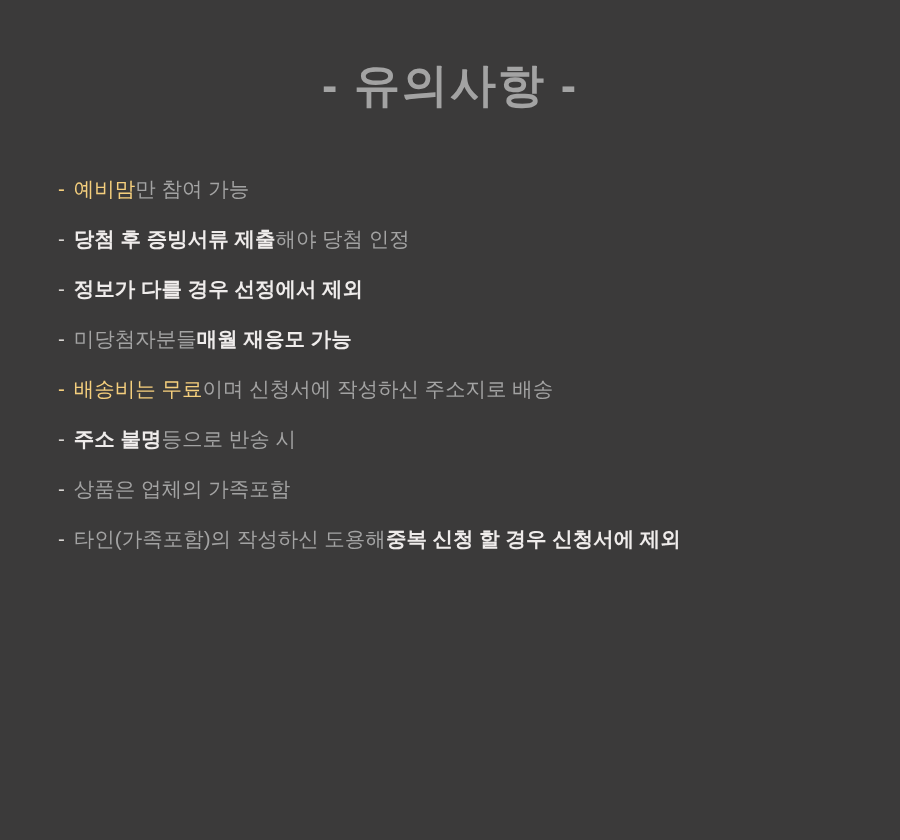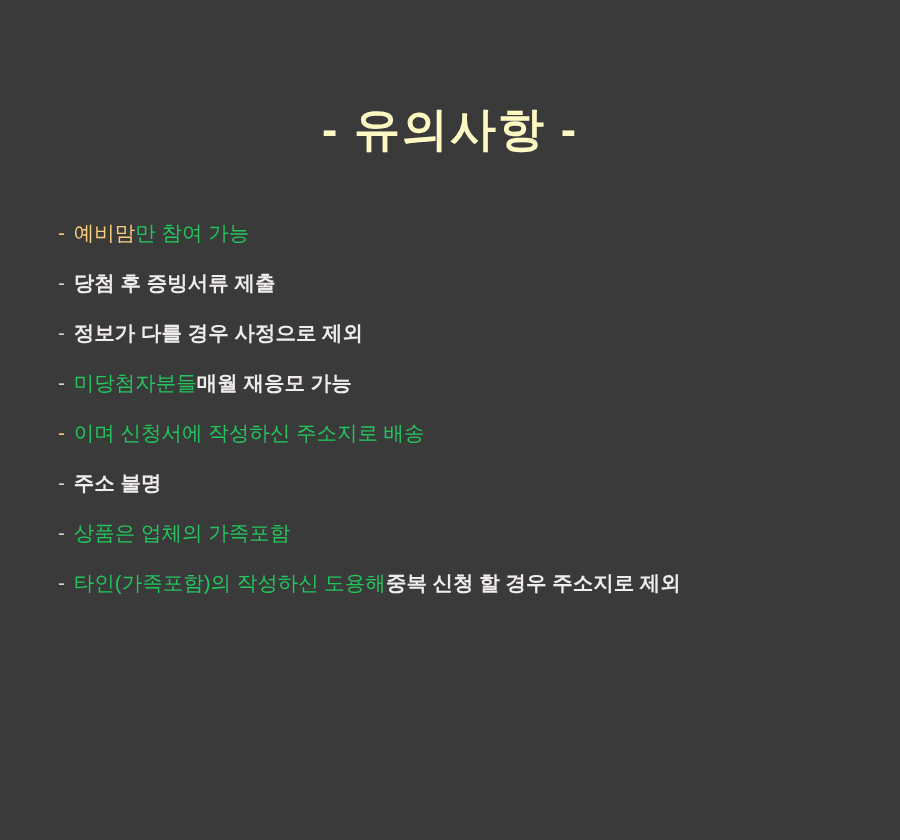--- a/index.html
+++ b/index.html
@@ -15,25 +15,25 @@
   }
   .page {
     position: relative;
     width: 900px;
     height: 840px;
     background: #3b3a3a;
     box-sizing: border-box;
   }
   .title {
     text-align: center;
-    color: #fef9c3;
+    color: #a3a3a3;
     font-size: 46px;
     font-weight: bold;
     letter-spacing: 2px;
-    padding-top: 104px;
+    padding-top: 60px;
     line-height: 1.1;
   }
   .notice-list {
     margin: 0;
     padding: 0;
     list-style: none;
     margin-top: 64px;
   }
   .notice-item {
     display: flex;
@@ -46,21 +46,21 @@
   }
   .dash {
     color: #d8d5d2;
     margin-right: 9px;
     font-weight: normal;
   }
   .dash.accent {
     color: #f5cf7d;
   }
   .seg {
-    color: #22c55e;
+    color: #a3a3a3;
     font-weight: normal;
   }
   .seg.bold {
     font-weight: bold;
     color: #efeceb;
     text-align: right;
   }
   .seg.accent {
     font-weight: normal;
     color: #f5cf7d;
@@ -75,42 +75,45 @@
 
   <ul class="notice-list">
       <li class="notice-item">
         <span class="dash accent">-</span>
         <span class="seg accent">예비맘</span>
         <span class="seg">만 참여 가능</span>
       </li>
       <li class="notice-item">
         <span class="dash">-</span>
         <span class="seg bold">당첨 후 증빙서류 제출</span>
+        <span class="seg">해야 당첨 인정</span>
       </li>
       <li class="notice-item">
         <span class="dash">-</span>
-        <span class="seg bold">정보가 다를 경우 사정으로 제외</span>
+        <span class="seg bold">정보가 다를 경우 선정에서 제외</span>
       </li>
       <li class="notice-item">
         <span class="dash">-</span>
         <span class="seg">미당첨자분들 </span>
         <span class="seg bold">매월 재응모 가능</span>
       </li>
       <li class="notice-item">
         <span class="dash accent">-</span>
+        <span class="seg accent">배송비는 무료</span>
         <span class="seg">이며 신청서에 작성하신 주소지로 배송</span>
       </li>
       <li class="notice-item">
         <span class="dash">-</span>
         <span class="seg bold">주소 불명</span>
+        <span class="seg">등으로 반송 시 </span>
       </li>
       <li class="notice-item">
         <span class="dash">-</span>
         <span class="seg">상품은 업체의 가족포함 </span>
       </li>
       <li class="notice-item">
         <span class="dash">-</span>
         <span class="seg">타인(가족포함)의 작성하신 도용해 </span>
-        <span class="seg bold">중복 신청 할 경우 주소지로 제외</span>
+        <span class="seg bold">중복 신청 할 경우 신청서에 제외</span>
       </li>
     </ul>
 
 </div>
 
 </body></html>

